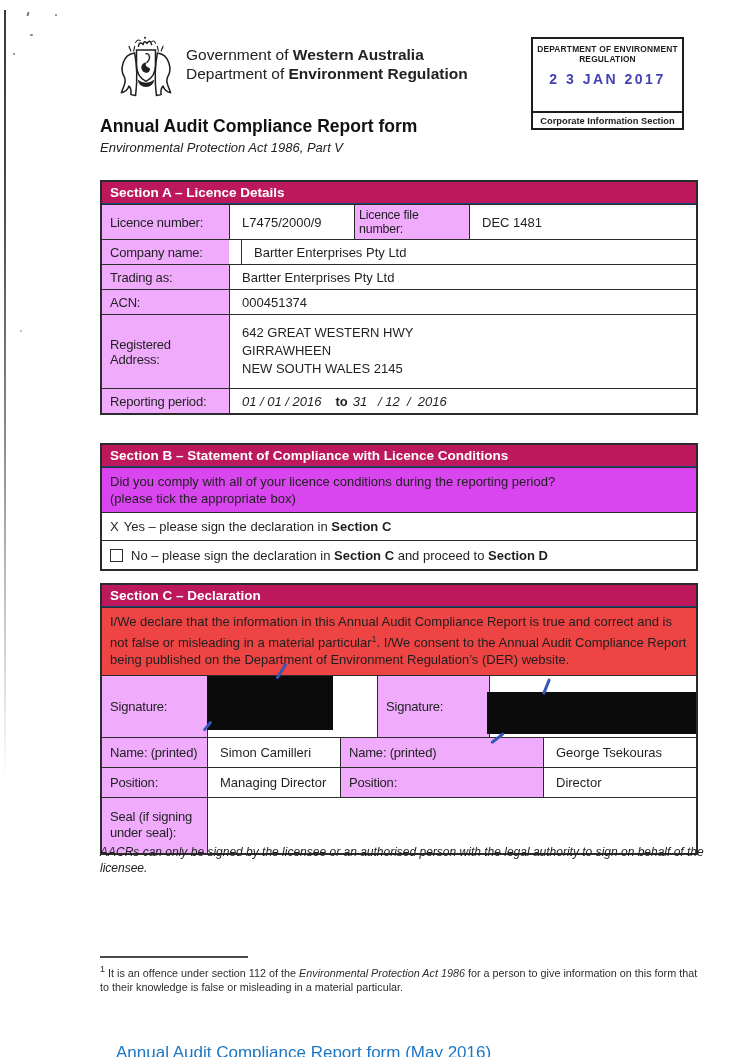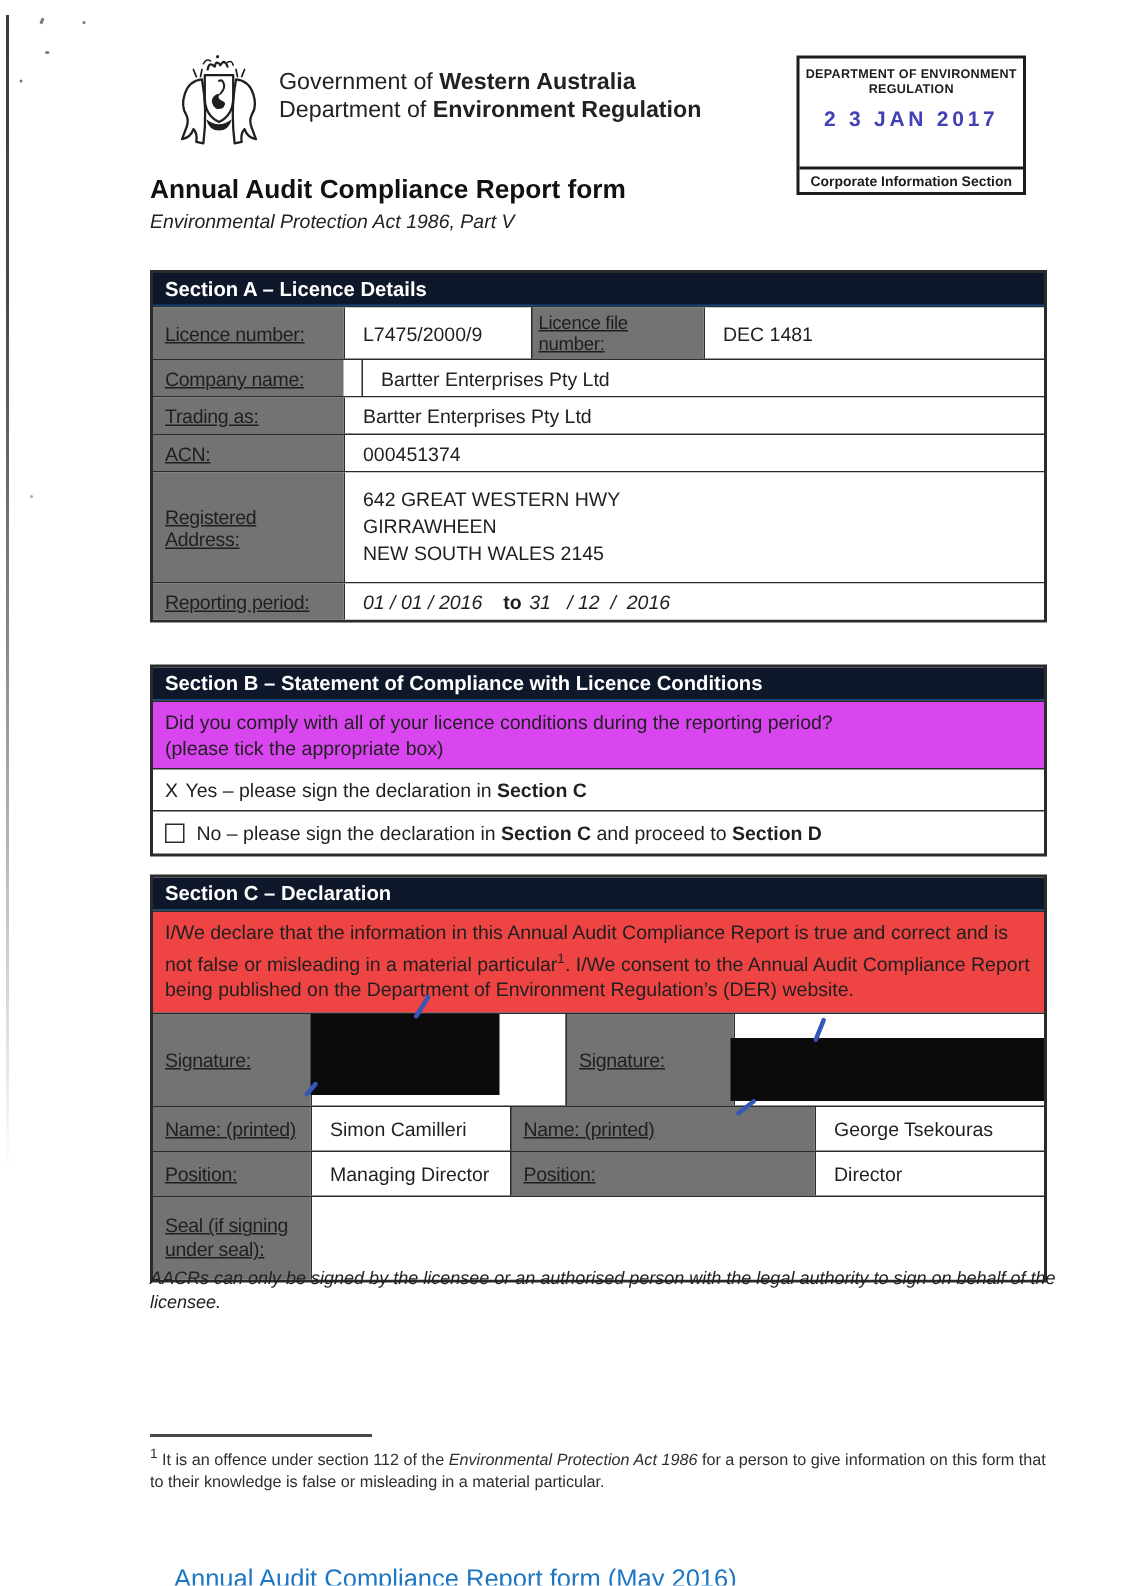--- a/index.html
+++ b/index.html
@@ -14,26 +14,26 @@
   .logo{position:absolute;left:110px;top:34px;}
   .gov-text{position:absolute;left:186px;top:46px;font-size:15.5px;line-height:18.5px;color:#222;}
   .stamp{position:absolute;left:531px;top:37px;width:153px;height:93px;border:2px solid #1c1c1c;text-align:center;background:#fff;}
   .stamp-top{font-size:8.4px;font-weight:bold;line-height:10px;padding-top:5px;letter-spacing:.2px;color:#1c1c1c;}
   .stamp-date{margin-top:7px;font-size:14px;font-weight:bold;letter-spacing:2.5px;color:#4341b6;}
   .stamp-bottom{position:absolute;bottom:0;left:0;right:0;border-top:2px solid #1c1c1c;font-size:9.3px;font-weight:bold;padding:3px 0 2px;color:#1c1c1c;}
   .doc-title{position:absolute;left:100px;top:116px;font-size:17.5px;font-weight:bold;color:#111;}
   .doc-subtitle{position:absolute;left:100px;top:140px;font-size:13px;font-style:italic;color:#222;}
   
   .tbl{position:absolute;left:100px;width:598px;border:2px solid #2b2b2b;background:#fff;}
-  .sec-header{background:#0f172a;color:#fff;font-weight:bold;font-size:13.5px;height:22px;line-height:21px;padding-left:8px;border-bottom:1px solid #14477c;}
+  .sec-header{background:#be185d;color:#fff;font-weight:bold;font-size:13.5px;height:22px;line-height:21px;padding-left:8px;border-bottom:1px solid #14477c;}
   .row{display:grid;border-top:1.5px solid #2b2b2b;position:relative;}
   .row:first-of-type{border-top:none;}
   .cell{border-left:1.5px solid #2b2b2b;font-size:13px;display:flex;align-items:center;padding:3px 8px;min-height:24px;background:#fff;}
   .cell:first-child{border-left:none;}
-  .lbl{background:#737373;letter-spacing:-.2px;text-decoration:underline;}
+  .lbl{background:#f0abfc;letter-spacing:-.2px;}
   .val{padding-left:12px;}
   .block{display:block;align-items:normal;}
   .pre{white-space:pre;font-style:italic;}
   sup{font-size:9px;}
   
   .q-cell{background:#d946ef;font-size:13px;line-height:17px;padding:5px 8px;}
   .opt-cell{font-size:13px;padding:4px 8px;display:flex;align-items:center;}
   .chk{display:inline-block;width:13px;height:13px;border:1.7px solid #2b2b2b;background:#fff;margin-right:8px;flex:0 0 auto;}
   .xmark{margin-right:5px;}
   

